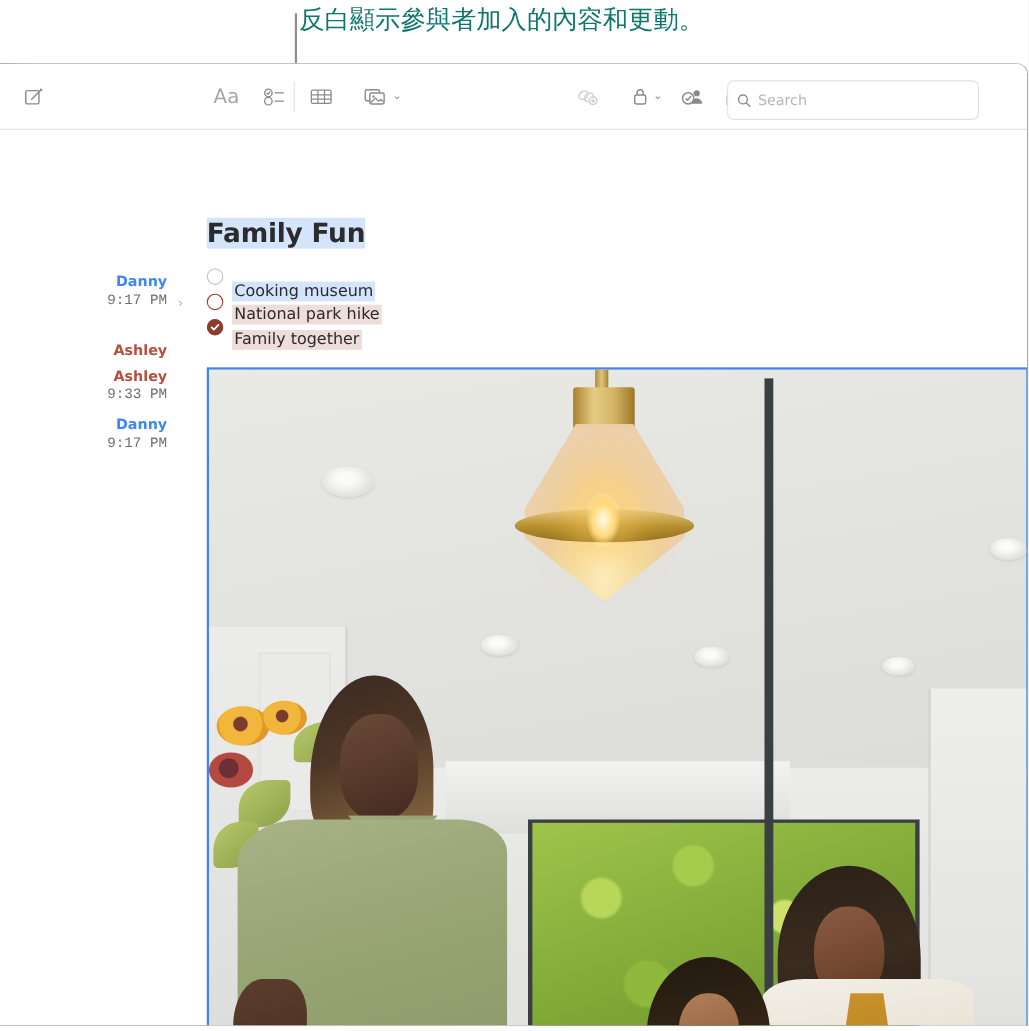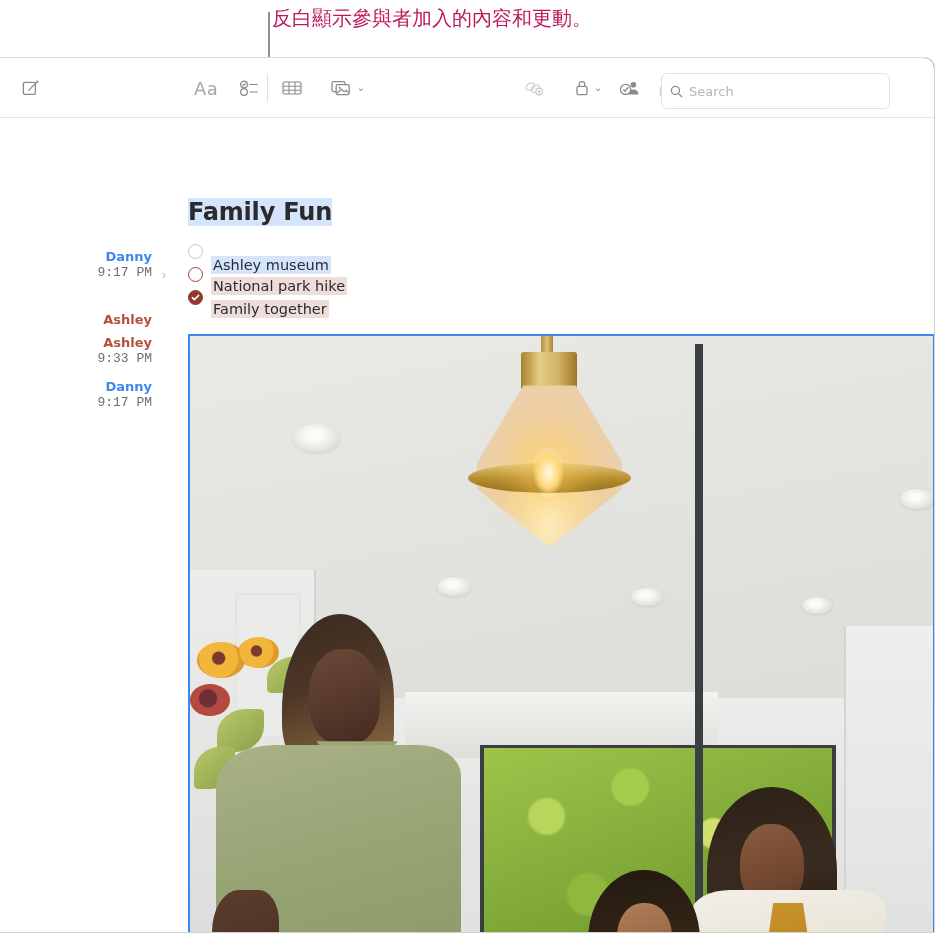--- a/index.html
+++ b/index.html
@@ -17,23 +17,23 @@
     width: 935px;
     height: 937px;
     background: #ffffff;
   }
 
   
   .callout-text {
     position: absolute;
     left: 272px;
     top: 2px;
-    font-size: 20px;
+    font-size: 23px;
     line-height: 32px;
-    color: #be185d;
+    color: #0f766e;
     white-space: nowrap;
     font-family: Liberation Serif, serif;
   }
   .callout-vline {
     position: absolute;
     left: 268px;
     top: 12px;
     width: 2px;
     height: 116px;
     background: #8e8e93;
@@ -509,21 +509,21 @@
 
       <div class="content">
 
         <div class="note-title">
           <span class="hl-blue">Family Fun</span>
         </div>
 
         <div class="checklist">
           <div class="check-row">
             <span class="check-box cb-gray"></span>
-            <span class="check-label hl-blue">Ashley museum</span>
+            <span class="check-label hl-blue">Cooking museum</span>
           </div>
           <div class="check-row">
             <span class="check-box cb-red"></span>
             <span class="check-label hl-pink">National park hike</span>
           </div>
           <div class="check-row">
             <span class="check-box cb-filled">
               <svg width="11" height="11" viewBox="0 0 11 11">
                 <path d="M2.4 5.6 L4.4 7.7 L8.6 3.4" fill="none" stroke="#ffffff" stroke-width="1.6" stroke-linecap="round" stroke-linejoin="round"></path>
               </svg>

